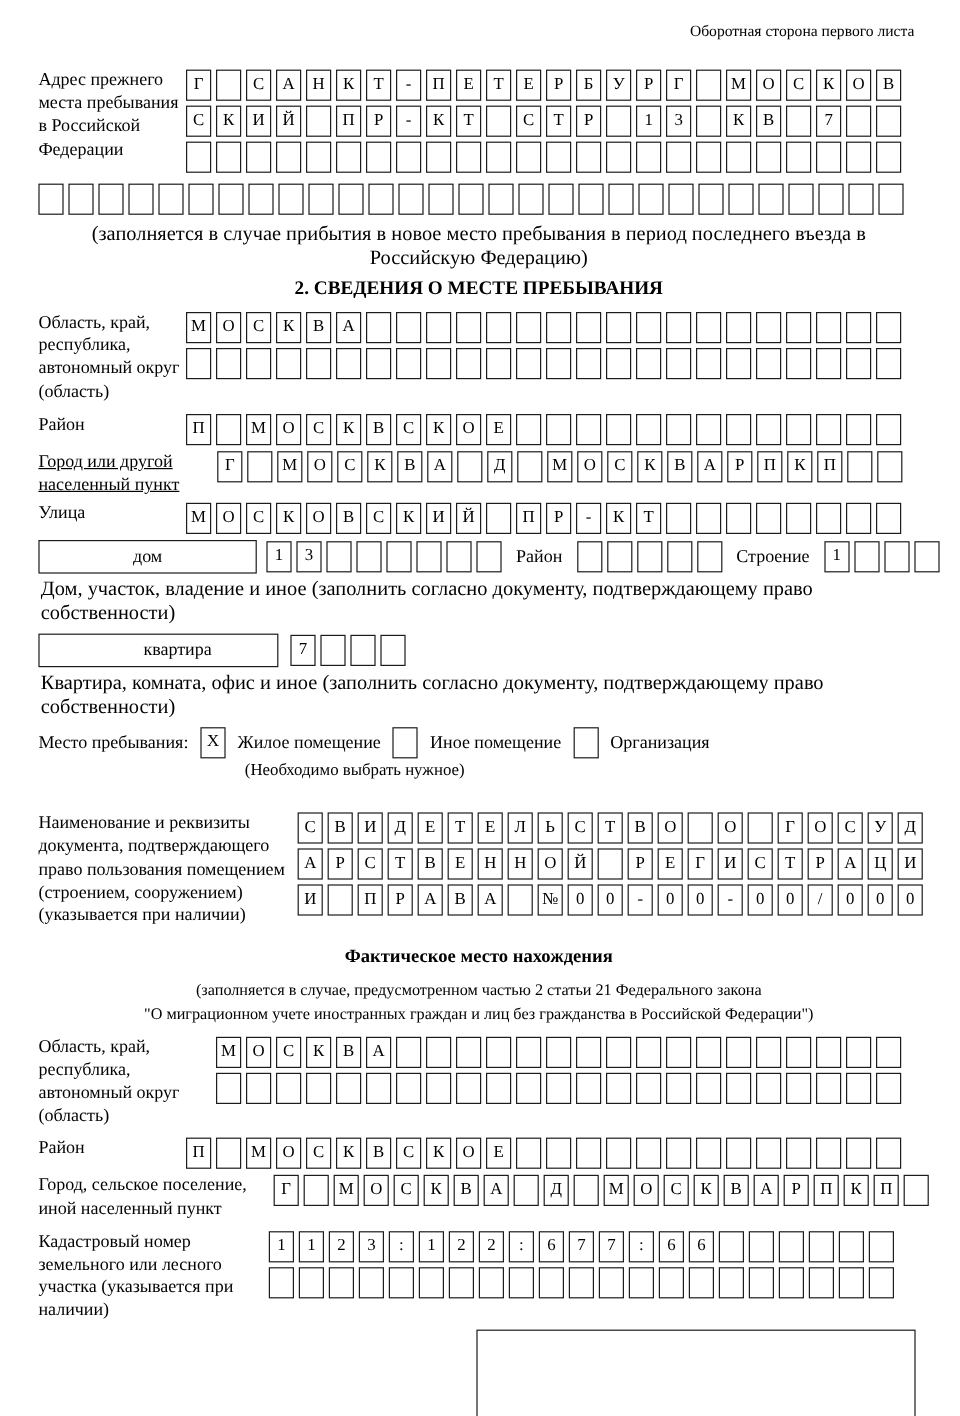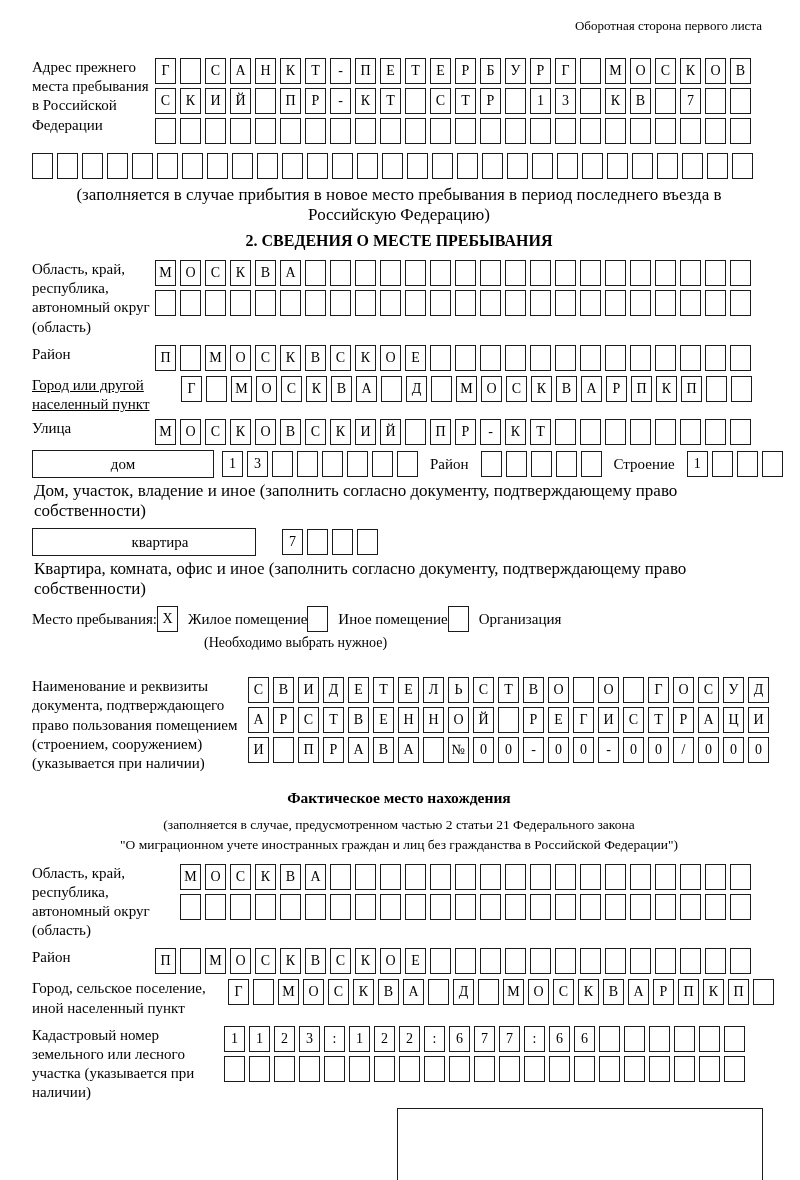--- a/index.html
+++ b/index.html
@@ -12,23 +12,23 @@
   .rows>.boxrow{margin-bottom:4px;}
   .boxrow{display:flex;gap:4px;}
   .cbox{width:21px;height:26px;border:1.7px solid #1c1c1c;box-sizing:border-box;display:flex;align-items:center;justify-content:center;font-size:14px;flex:none;background:#fff;}
   .note{font-size:17px;}
   .note.center{text-align:center;}
   .sect-title{text-align:center;font-weight:bold;font-size:16px;margin:7px 0 10px 0;}
   .sub-title{text-align:center;font-weight:bold;font-size:15.5px;margin:16px 0 8px 0;}
   .inline-row{display:flex;align-items:center;gap:6px;margin-bottom:3px;}
   .typebox{border:1.7px solid #1c1c1c;height:28px;box-sizing:border-box;display:flex;align-items:center;justify-content:center;font-size:15px;flex:none;}
   .typebox.dom{width:182px;margin-right:2px;}
-  .typebox.kv{width:224px;margin-right:20px;padding-left:32px;}
+  .typebox.kv{width:200px;margin-right:4px;padding-left:32px;}
   .mid-label{font-size:15px;margin:0 6px;}
-  .stay-row{display:flex;align-items:center;gap:0;font-size:15px;margin-bottom:3px;text-align:center;}
+  .stay-row{display:flex;align-items:center;gap:10px;font-size:15px;margin-bottom:3px;text-align:center;}
   .stay-opt{display:flex;align-items:center;gap:10px;}
   .stay-note{font-size:14px;margin:0 0 26px 172px;font-family:Liberation Serif, serif;}
   .fact-note{font-size:13.5px;text-align:center;line-height:1.5;margin-bottom:8px;}
   .stamp-box{width:366px;height:176px;border:1.6px solid #1c1c1c;box-sizing:border-box;margin-left:365px;margin-top:4px;}
   .mb8{margin-bottom:8px;} .mb6{margin-bottom:6px;} .mb16{margin-bottom:8px;font-family:Liberation Serif, serif;}
   .note-indent{margin:1px 0 7px 2px;}
 </style>
 </head>
 <body>
 

